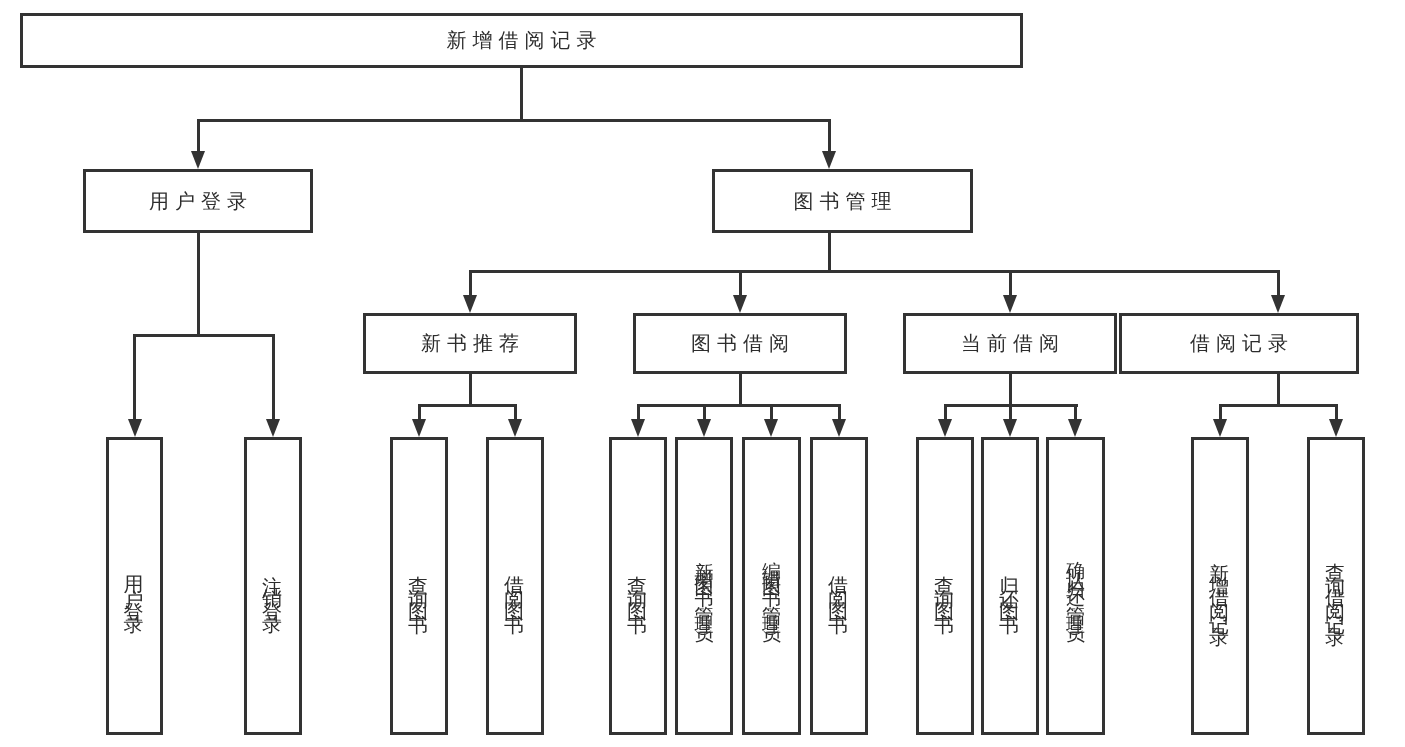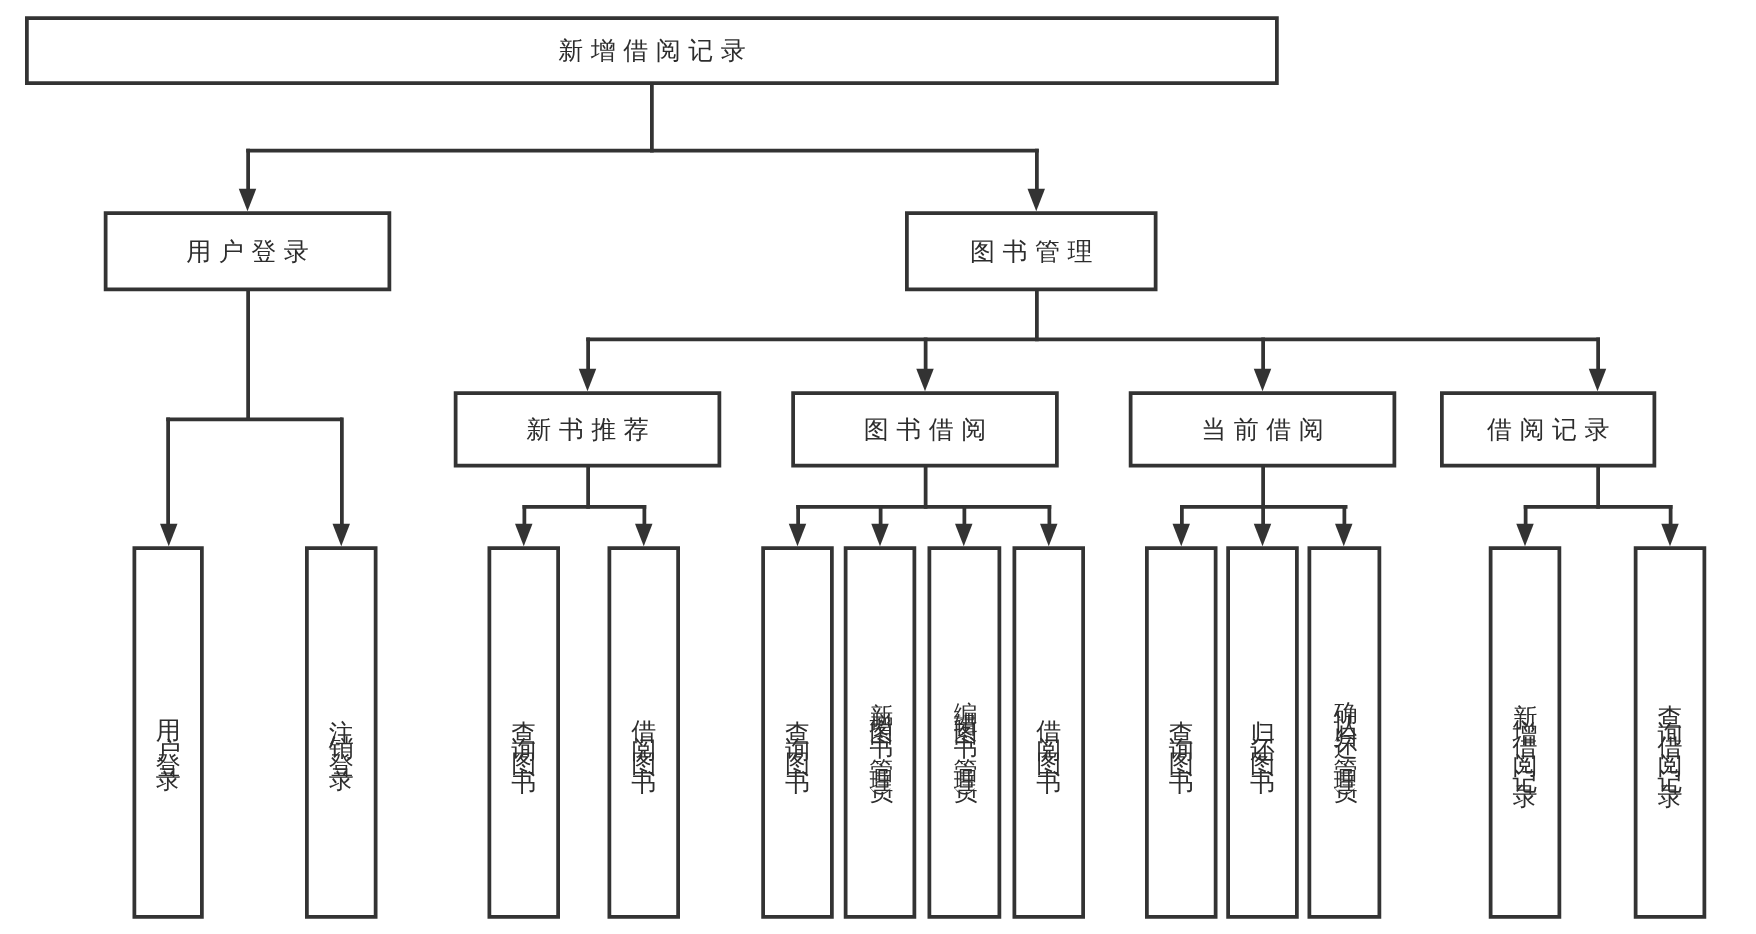--- a/index.html
+++ b/index.html
@@ -69,21 +69,21 @@
   <div class="vl" style="left:520px;top:66px;height:56px;"></div>
   <div class="hl" style="left:197px;top:119px;width:634px;"></div>
   <div class="vl" style="left:197px;top:119px;height:36px;"></div>
   <div class="ah" style="left:191px;top:151px;"></div>
   <div class="vl" style="left:828px;top:119px;height:36px;"></div>
   <div class="ah" style="left:822px;top:151px;"></div>
 
   <div class="box" style="left:83px;top:169px;width:230px;height:64px;">
     <span>用户登录</span>
   </div>
-  <div class="box" style="left:712px;top:169px;width:202px;height:64px;margin-left:12px;">
+  <div class="box" style="left:712px;top:169px;width:261px;height:64px;">
     <span>图书管理</span>
   </div>
 
   <div class="vl" style="left:197px;top:232px;height:104px;"></div>
   <div class="hl" style="left:133px;top:334px;width:141px;"></div>
   <div class="vl" style="left:133px;top:334px;height:87px;"></div>
   <div class="ah" style="left:128px;top:419px;"></div>
   <div class="vl" style="left:272px;top:334px;height:87px;"></div>
   <div class="ah" style="left:266px;top:419px;"></div>
 
@@ -100,21 +100,21 @@
 
   <div class="box" style="left:363px;top:313px;width:214px;height:61px;">
     <span>新书推荐</span>
   </div>
   <div class="box" style="left:633px;top:313px;width:214px;height:61px;">
     <span>图书借阅</span>
   </div>
   <div class="box" style="left:903px;top:313px;width:214px;height:61px;">
     <span>当前借阅</span>
   </div>
-  <div class="box" style="left:1152px;top:313px;width:173px;height:61px;">
+  <div class="box" style="left:1119px;top:313px;width:240px;height:61px;">
     <span>借阅记录</span>
   </div>
 
   <div class="vl" style="left:469px;top:373px;height:34px;"></div>
   <div class="vl" style="left:739px;top:373px;height:34px;"></div>
   <div class="vl" style="left:1009px;top:373px;height:34px;"></div>
   <div class="vl" style="left:1277px;top:373px;height:34px;"></div>
 
   <div class="hl" style="left:418px;top:404px;width:99px;"></div>
   <div class="hl" style="left:637px;top:404px;width:204px;"></div>

